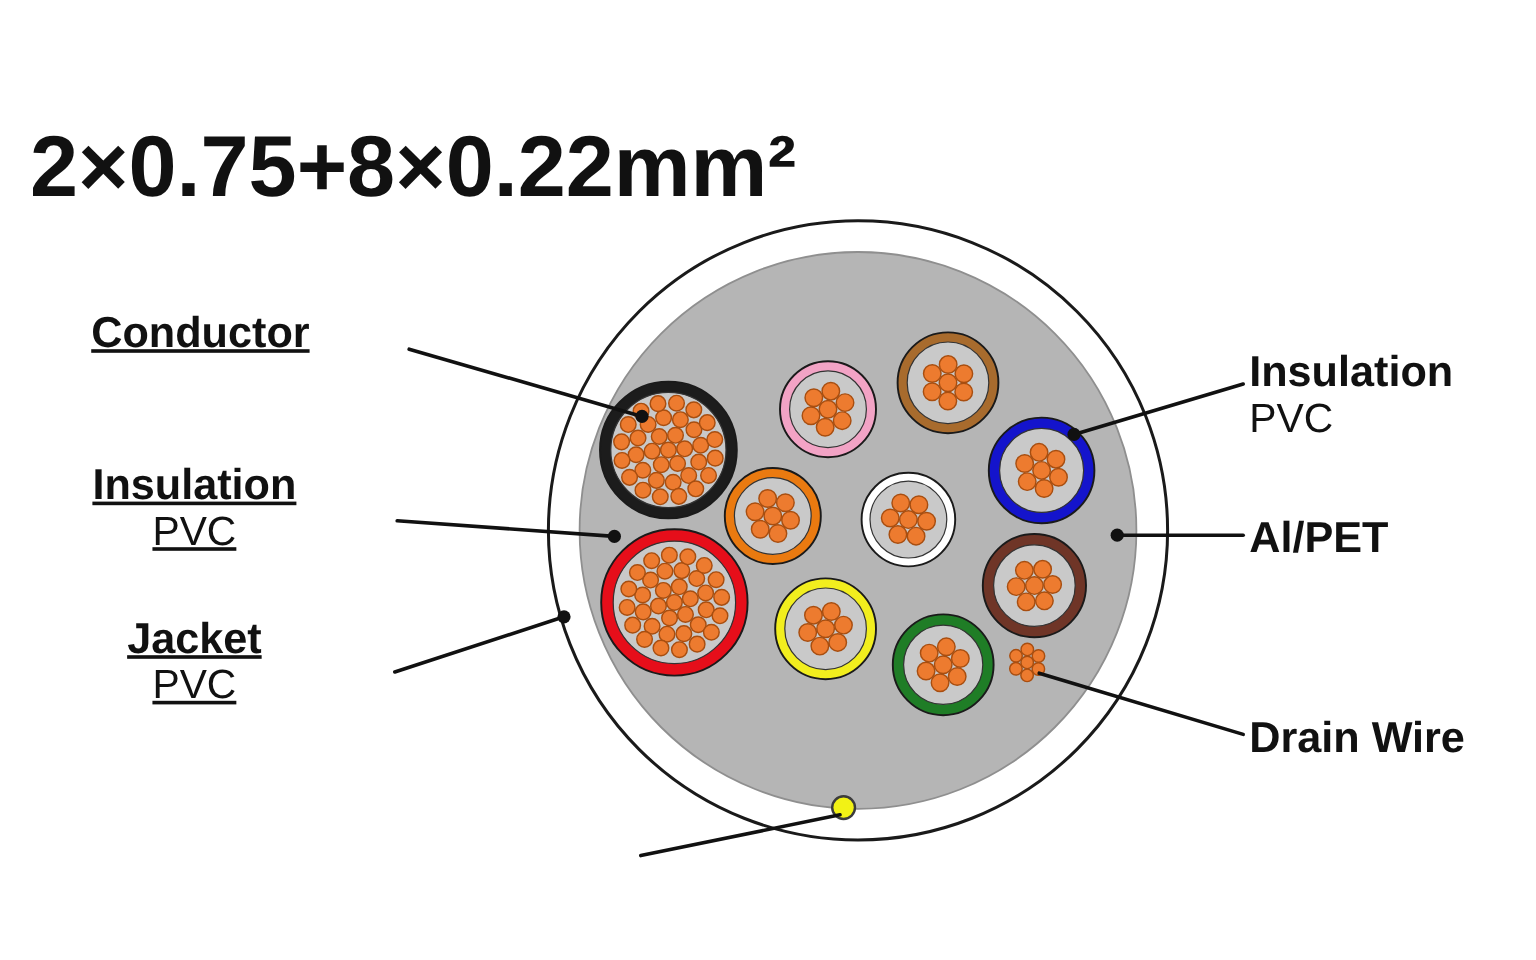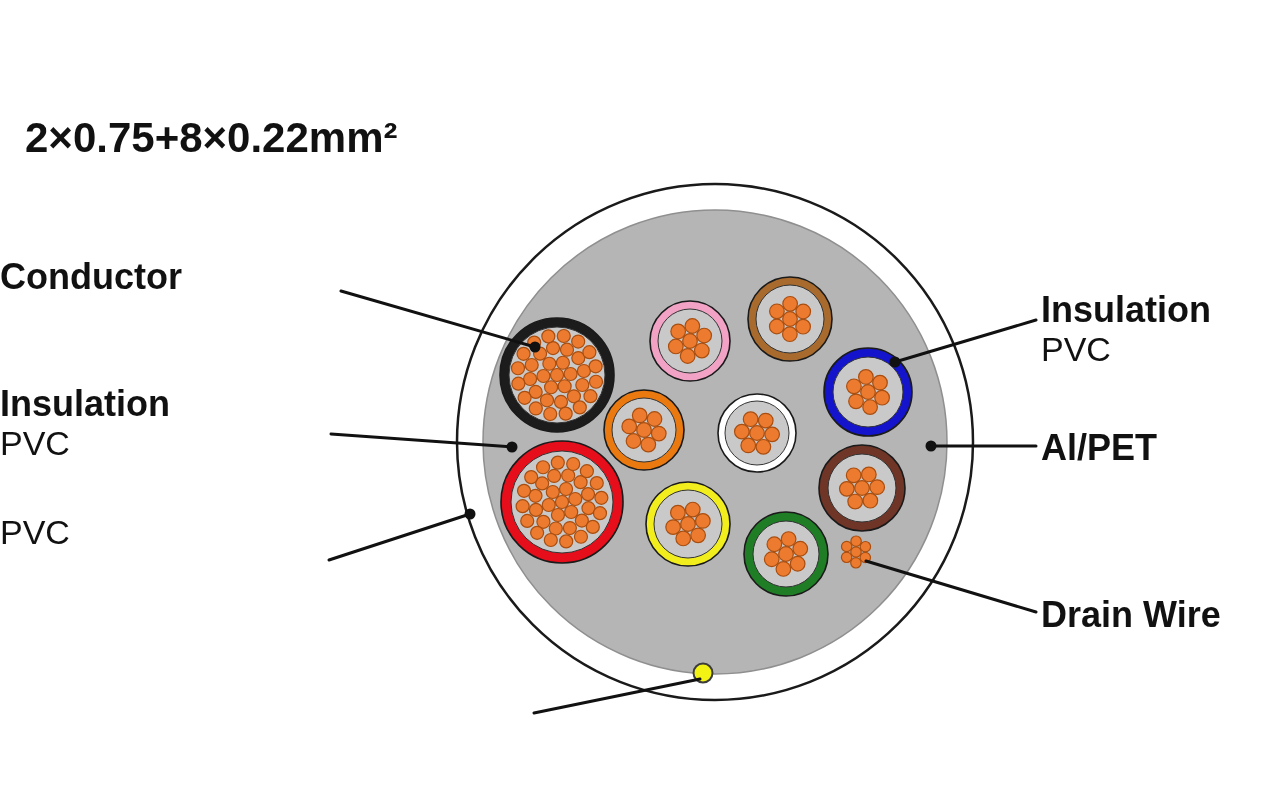--- a/index.html
+++ b/index.html
@@ -2,27 +2,27 @@
 <html><head>
 <meta charset="utf-8">
 <style>
   html,body{margin:0;padding:0;background:#ffffff;}
   .stage{
     position:relative;width:1280px;height:800px;background:#ffffff;overflow:hidden;
     font-family:"Liberation Sans","DejaVu Sans",sans-serif;color:#111111;
   }
   .stage svg{position:absolute;left:0;top:0;}
   .title{
-    position:absolute;left:25px;top:114px;font-size:42px;font-weight:700;
+    position:absolute;left:25px;top:98px;font-size:72px;font-weight:700;
     letter-spacing:0;white-space:nowrap;
   }
   .lbl{position:absolute;line-height:1.08;white-space:nowrap;}
   .lbl .t{font-weight:700;font-size:36px;}
   .lbl .s{font-weight:400;font-size:34px;margin-top:1px;}
-  .lbl.left{text-align:left;}
+  .lbl.left{text-align:center;text-decoration:underline;}
 </style>
 </head>
 <body>
 
 <div class="stage">
   <svg id="cable-svg" width="1280" height="800" viewBox="0 0 1280 800">
       <g>
         <circle cx="715" cy="442" r="258" fill="#ffffff" stroke="#1a1a1a" stroke-width="2.5"></circle>
         <circle cx="715" cy="442" r="232" fill="#b5b5b5" stroke="#8f8f8f" stroke-width="1.5"></circle>
         <g>
@@ -223,20 +223,21 @@
   <div class="lbl left" style="left:0;width:334px;top:258px">
     <div class="t">Conductor</div>
   </div>
 
   <div class="lbl left" style="left:0;width:324px;top:385px">
     <div class="t">Insulation</div>
     <div class="s">PVC</div>
   </div>
 
   <div class="lbl left" style="left:0;width:324px;top:513px">
+    <div class="t">Jacket</div>
     <div class="s">PVC</div>
   </div>
 
 
   <div class="lbl" style="left:1041px;top:291px">
     <div class="t">Insulation</div>
     <div class="s">PVC</div>
   </div>
 
   <div class="lbl" style="left:1041px;top:596px">

